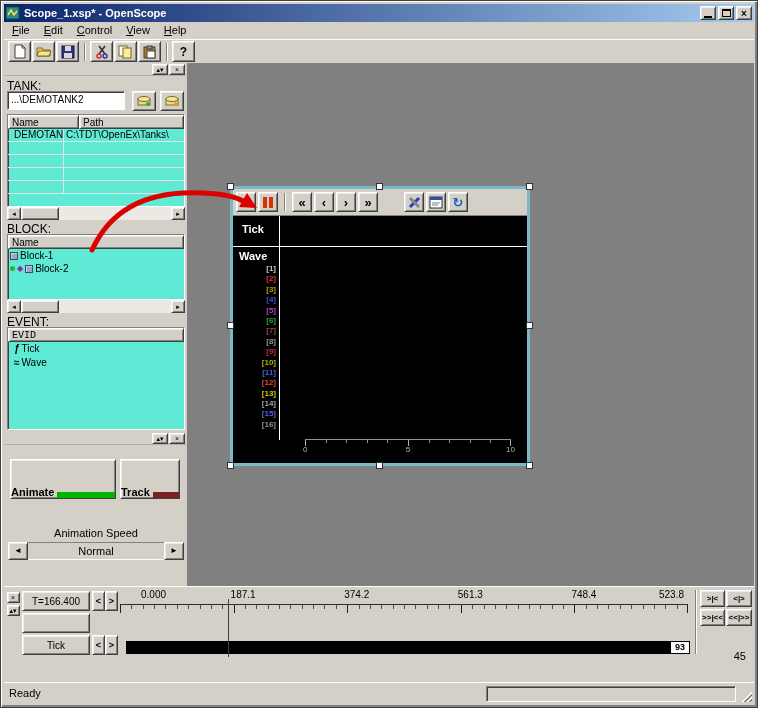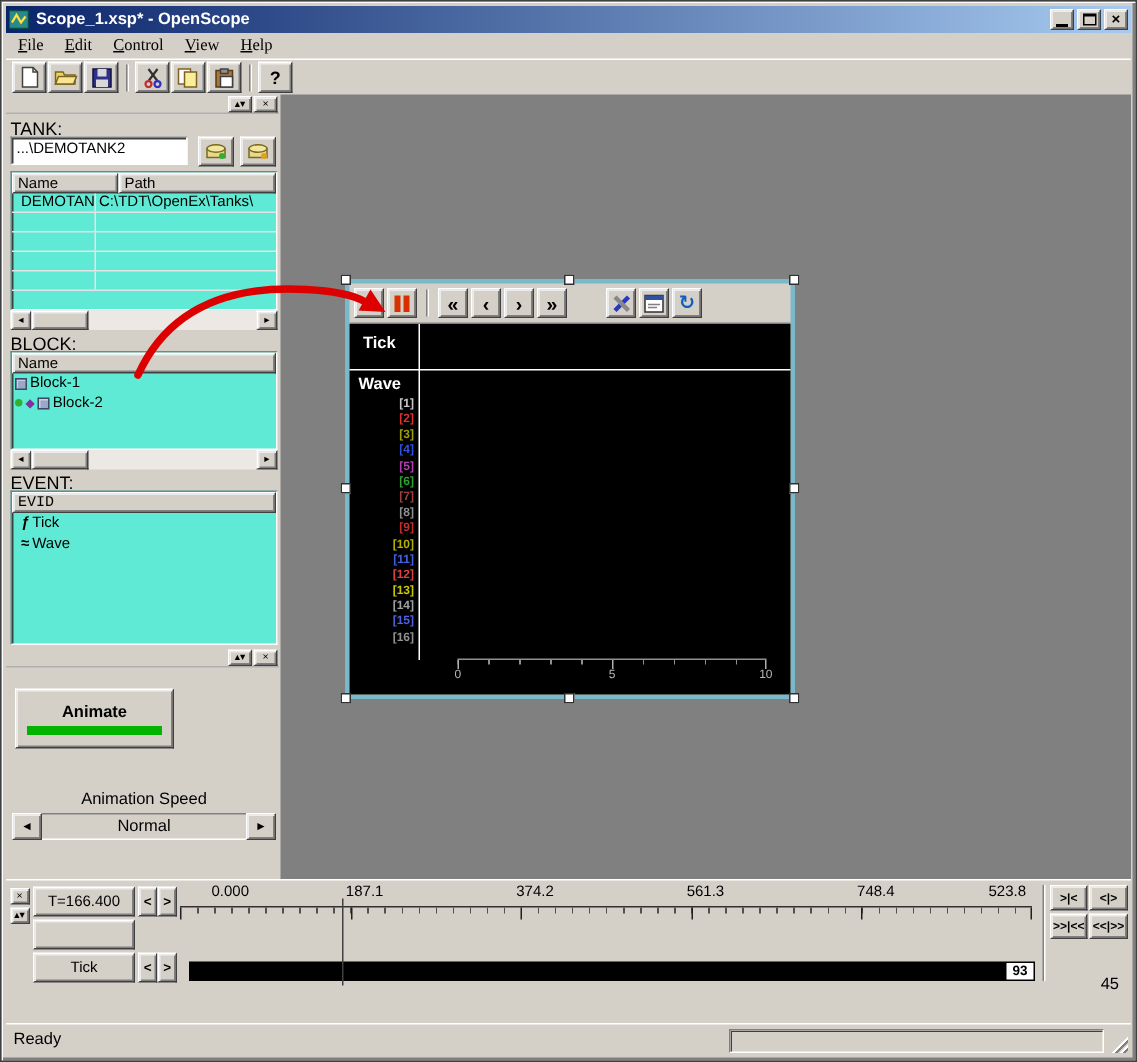--- a/index.html
+++ b/index.html
@@ -25,21 +25,21 @@
     display:flex; align-items:center; padding:0 2px; z-index:5; }
   .titlebar .title { color:#fff; font-weight:bold; font-size:11px; margin-left:4px; flex:1;
     white-space:nowrap; overflow:hidden; }
   .winbtn { width:16px; height:14px; margin-left:2px; display:flex; align-items:center;
     justify-content:center; font-size:10px; font-weight:bold; cursor:default; }
   .glyph-min { width:8px; height:2px; background:#000; margin-top:7px; }
   .glyph-max { width:9px; height:8px; border:1px solid #000; border-top:2px solid #000; }
 
   
   .menubar { position:absolute; left:4px; top:22px; right:4px; height:17px;
-    display:flex; align-items:flex-start; padding-left:1px;font-family:Liberation Serif, serif; }
+    display:flex; align-items:flex-start; padding-left:1px; }
   .menu-item { display:inline-block; padding:2px 7px 3px; }
   .menu-item::first-letter { text-decoration:underline; }
   .toolbar { position:absolute; left:4px; top:39px; right:4px; height:24px;
     border-top:1px solid #fff; display:flex; align-items:center; padding-left:4px; }
   .tbtn { width:23px; height:21px; display:flex; align-items:center; justify-content:center;
     margin-right:1px; }
   .tsep { width:2px; height:18px; margin:0 4px;
     border-left:1px solid #808080; border-right:1px solid #fff; }
   .help-btn { font-weight:bold; font-size:12px; }
 
@@ -66,21 +66,21 @@
   .c-path { flex:1; height:100%; }
   .dot { width:5px; height:5px; border-radius:50%; display:inline-block; }
   .cube { width:8px; height:8px; background:#9aa8c8; border:1px solid #40486a;
     box-shadow:inset 1px 1px 0 #c8d0e8; display:inline-block; }
   .hscroll { position:absolute; left:3px; width:178px; height:13px; background:#ece9e4;
     display:flex; }
   .sb-btn { width:14px; height:13px; font-size:7px; line-height:11px; text-align:center; }
   .sb-thumb { width:38px; height:13px; }
   .sb-track { flex:1; }
 
-  .animate-btn { position:absolute; display:flex; flex-direction:column; align-items:center;
+  .animate-btn { position:absolute; display:flex; flex-direction:row; align-items:flex-end;
     justify-content:center; gap:3px; font-weight:bold; }
   .ind-bar { height:6px; width:86%; }
 
   .spin-row { position:absolute; display:flex; height:18px; }
   .spin-btn { width:20px; text-align:center; font-size:8px; line-height:16px; }
   .spin-mid { flex:1; text-align:center; line-height:16px; font-size:11px;
     border-top:1px solid #808080; border-bottom:1px solid #fff; background:#d4d0c8; }
 
   
   .main-area { position:absolute; left:188px; top:63px; right:4px; height:523px;
@@ -346,20 +346,24 @@
 
   <div class="mini-strip" style="top:369px;">
     <span class="mini-btn out">▴▾</span>
     <span class="mini-btn out">×</span>
   </div>
 
   <div class="animate-btn out" style="left:6px; top:396px; width:106px; height:40px;">
     <span>Animate</span>
     <span class="ind-bar" style="background: rgb(0, 180, 0);"></span>
   </div>
+  <div class="animate-btn out" style="left:116px; top:396px; width:60px; height:40px;">
+    <span>Track</span>
+    <span class="ind-bar" style="background: rgb(122, 32, 32);"></span>
+  </div>
 
   <div class="plabel" style="top:464px; left:0; width:184px; text-align:center; font-size:11px;">Animation Speed</div>
 
   <div class="spin-row" style="left:4px; top:479px; width:176px;">
     <span class="spin-btn out">◄</span>
     <span class="spin-mid">Normal</span>
     <span class="spin-btn out">►</span>
   </div>
 </div>
 

